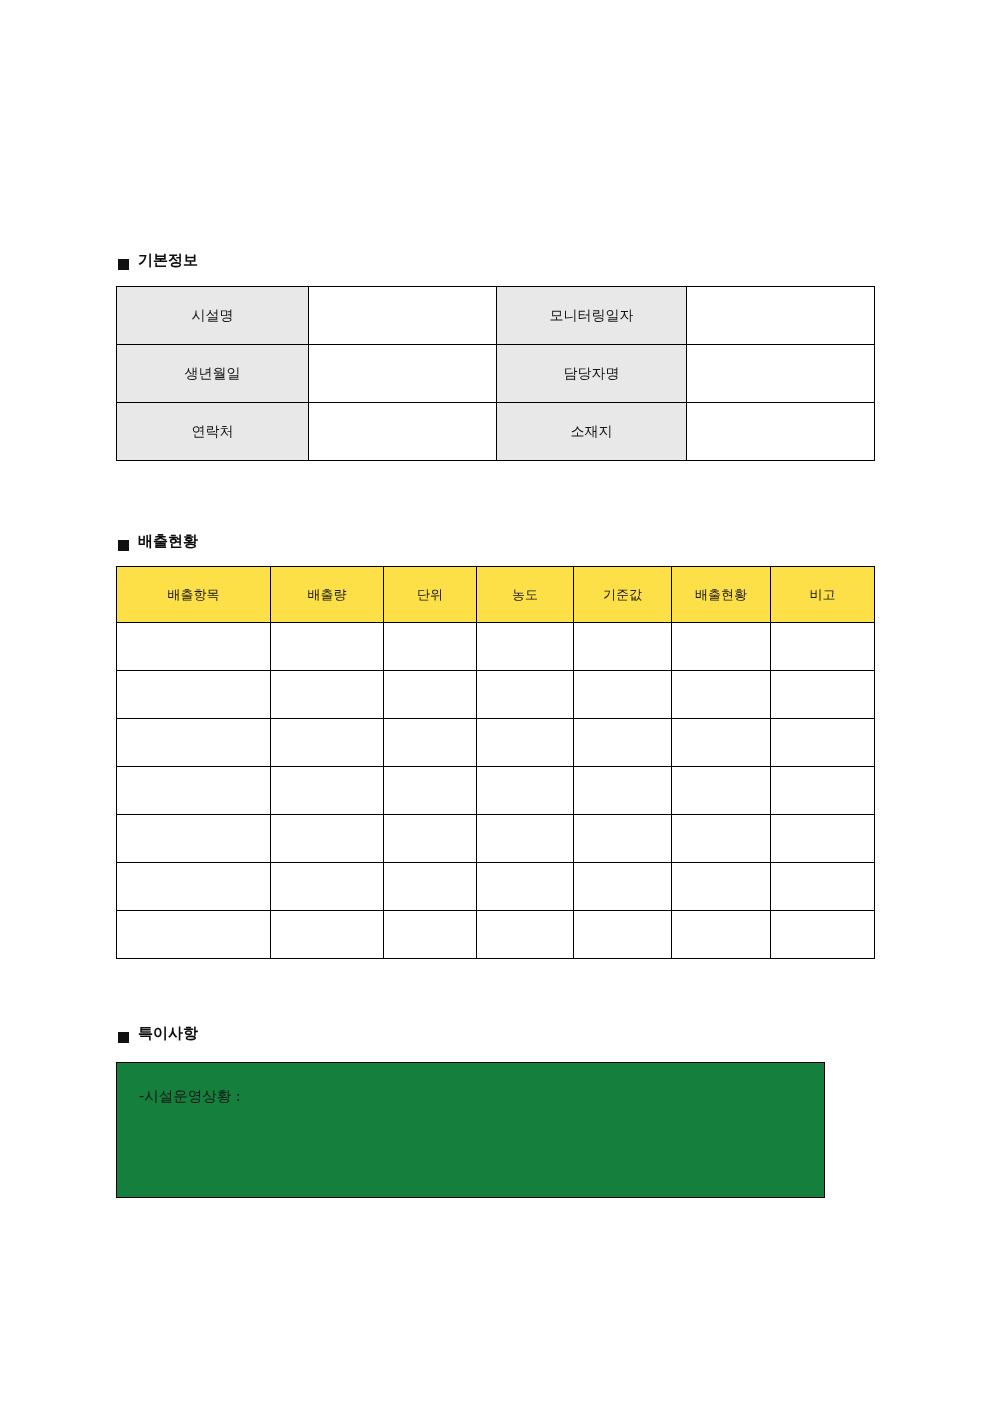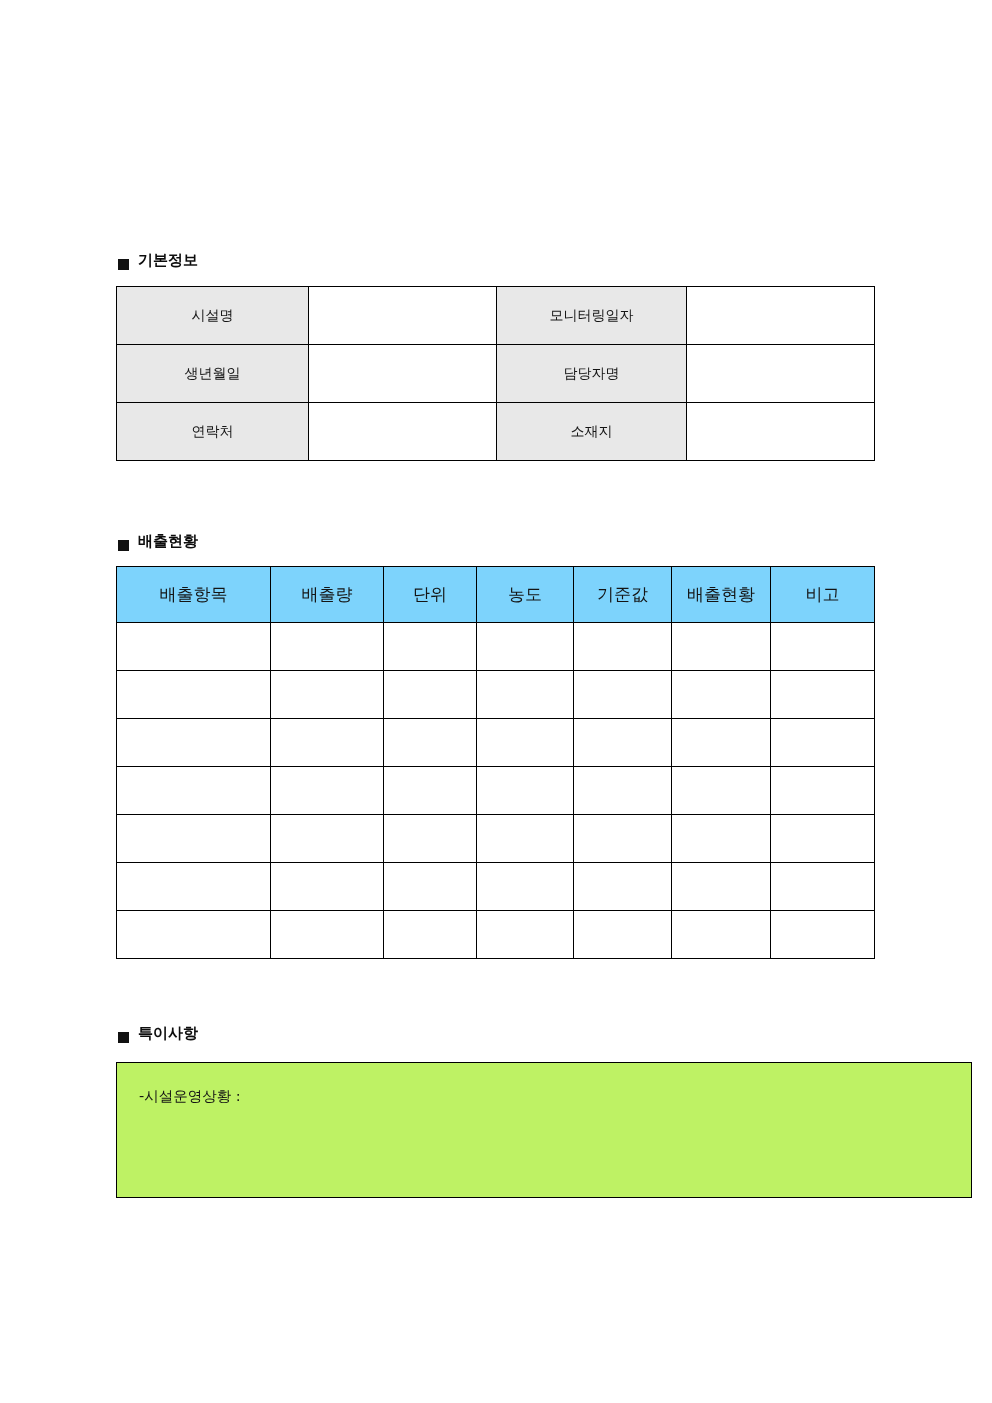--- a/index.html
+++ b/index.html
@@ -100,44 +100,44 @@
 
   
   #emission-table {
     left: 116px;
     top: 566px;
     width: 758px;
   }
   #emission-table thead tr { height: 56px; }
   #emission-table tbody tr { height: 48px; }
   #emission-table thead th {
-    background: #7dd3fc;
-    font-size: 17px;
+    background: #fde047;
+    font-size: 13px;
     margin-top: 36px;
   }
   #emission-table tbody td {
     background: #ffffff;
   }
   .ec-0 { width: 154px; }
   .ec-1 { width: 113px; }
   .ec-2 { width: 93px; }
   .ec-3 { width: 97px; }
   .ec-4 { width: 98px; }
   .ec-5 { width: 99px; }
   .ec-6 { width: 104px; }
 
   
   #notes-box {
     position: absolute;
     left: 116px;
     top: 1062px;
-    width: 856px;
+    width: 709px;
     height: 136px;
     border: 1px solid #000000;
-    background: #bef264;
+    background: #15803d;
     box-sizing: border-box;
     padding: 19px 0 0 22px;
   }
   .note-line {
     font-size: 14.5px;
     color: #141414;
     line-height: 28px;
     white-space: pre;
   }
 </style>

